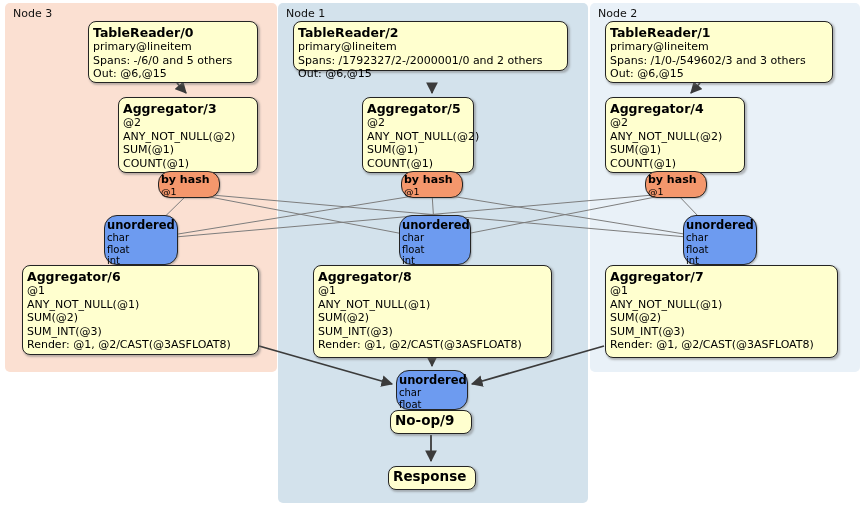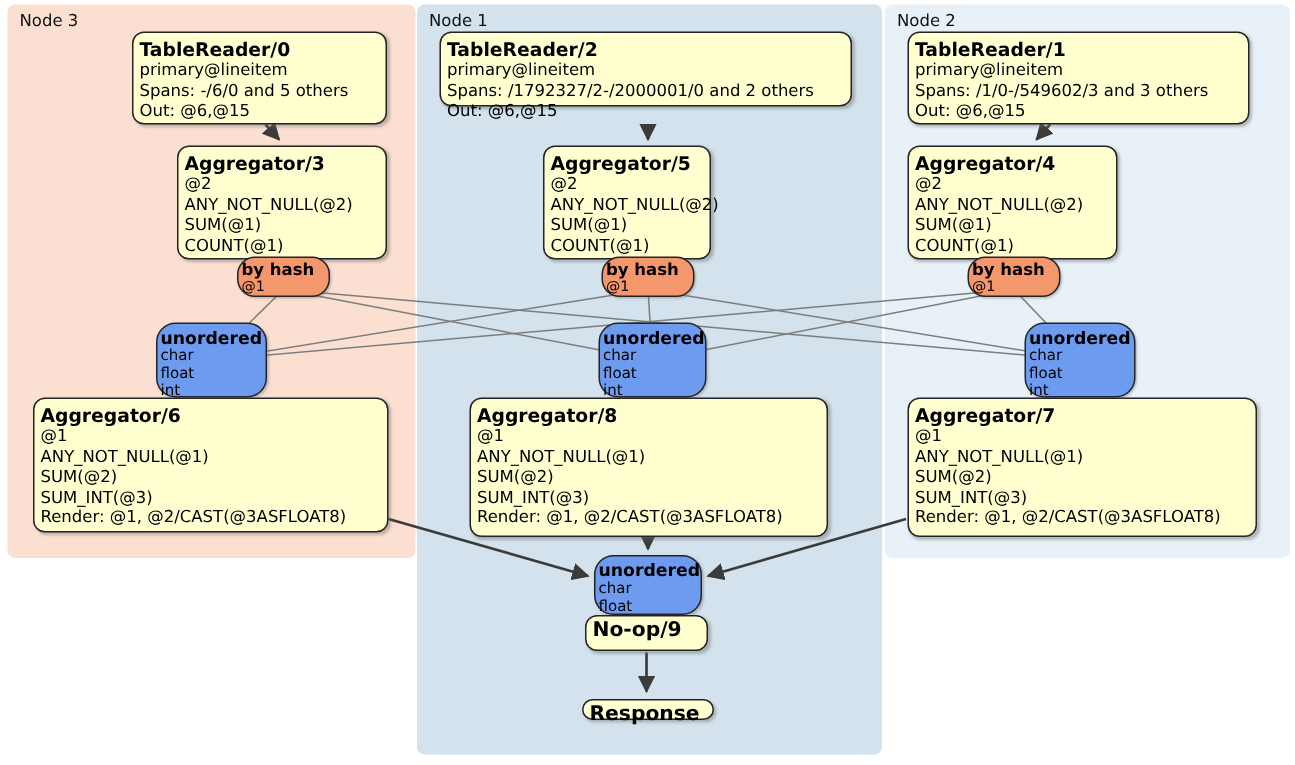--- a/index.html
+++ b/index.html
@@ -186,17 +186,17 @@
   </div>
 
   <div class="node sync" style="left:396px; top:370px; width:72px; height:40px;">
     <div class="title">unordered</div>
     <div class="line">char</div>
     <div class="line">float</div>
   </div>
   <div class="node ybox small" style="left:390px; top:410px; width:82px; height:24px; padding:1px 4px;">
     <div class="title">No-op/9</div>
   </div>
-  <div class="node ybox small" style="left:388px; top:466px; width:88px; height:14px; padding:1px 4px;">
+  <div class="node ybox small" style="left:388px; top:466px; width:88px; height:24px; padding:1px 4px;">
     <div class="title">Response</div>
   </div>
 
 </div>
 
 </body></html>

